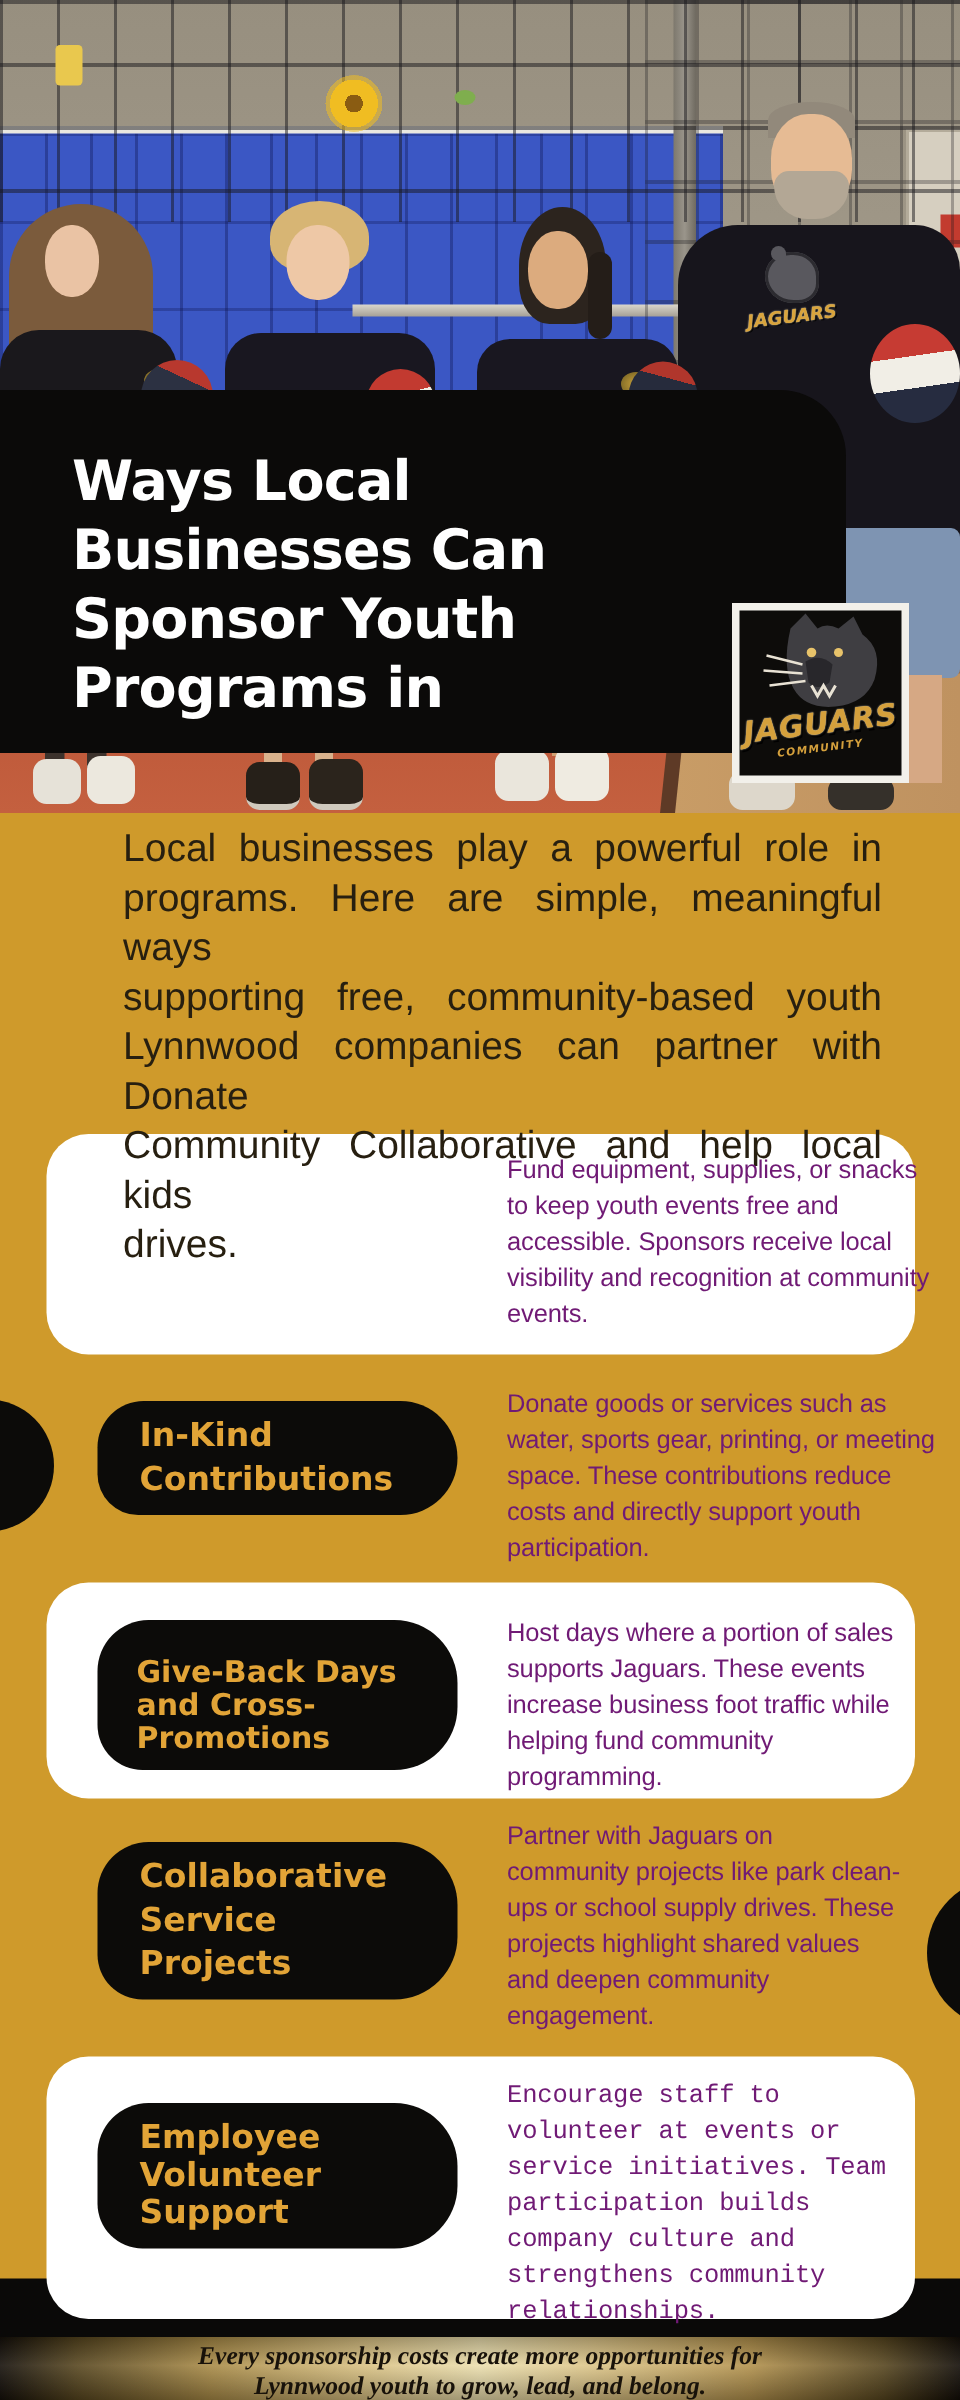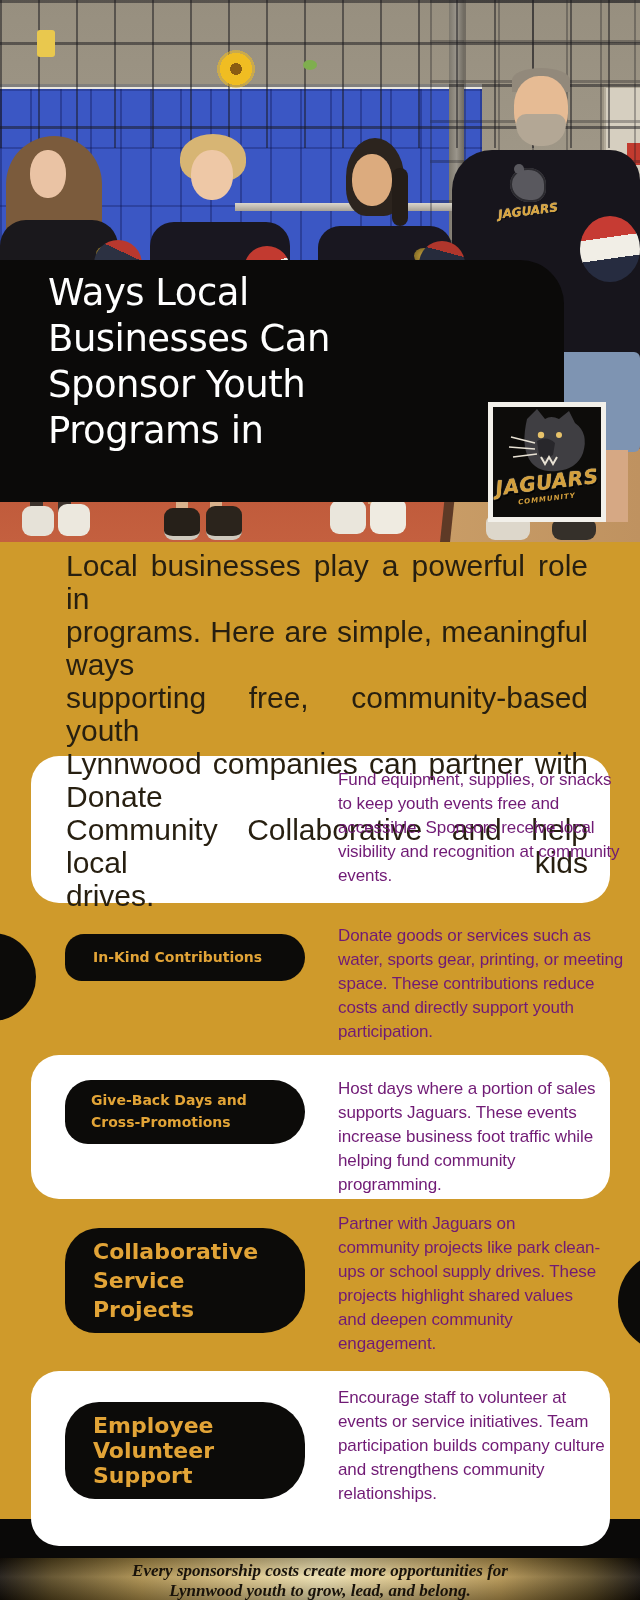--- a/index.html
+++ b/index.html
@@ -78,51 +78,51 @@
   .shoeC2{left:370px;top:498px;width:36px;height:36px;background:#efebe1;}
   .man-jeans{left:556px;top:352px;width:84px;height:100px;background:#7e94b2;border-radius:6px;}
   .man-leg1{left:563px;top:448px;width:24px;height:74px;background:#dcae8a;}
   .man-leg2{left:602px;top:450px;width:26px;height:72px;background:#d6a884;}
   .shoeM1{left:486px;top:514px;width:44px;height:26px;background:#ddd7cb;}
   .shoeM2{left:552px;top:518px;width:44px;height:22px;background:#35302a;}
 
   
   .title-card{position:absolute;left:0;top:260px;width:564px;height:242px;background:#0b0a09;
               border-radius:0 44px 44px 0;z-index:5;}
-  .title-text{padding:10px 0 0 48px;font-family:"DejaVu Sans",sans-serif;font-weight:400;
-              font-size:37px;line-height:46px;color:#ffffff;letter-spacing:-.5px;}
+  .title-text{padding:10px 0 0 48px;font-family:"DejaVu Sans",sans-serif;font-weight:700;
+              font-size:37px;line-height:46px;color:#ffffff;letter-spacing:-.5px;margin-top:28px;}
   .logo-box{position:absolute;left:488px;top:402px;width:118px;height:120px;background:#0d0c0a;
             border:5px solid #f2f0ea;box-sizing:border-box;z-index:6;overflow:hidden;}
   .logo-box svg{position:absolute;left:4px;top:0;}
   .logo-name{position:absolute;left:0;top:64px;width:108px;text-align:center;transform:rotate(-7deg);
       font:italic 700 20px/22px "DejaVu Sans",sans-serif;color:#d4a03c;letter-spacing:.5px;
       text-shadow:0 0 1px #f4ead0,1px 2px 0 #000;}
   .logo-sub{position:absolute;left:0;top:88px;width:108px;text-align:center;transform:rotate(-7deg);
       font:italic 700 7px/8px "DejaVu Sans",sans-serif;color:#d4a03c;letter-spacing:1px;}
 
   
   .gold-bg{position:absolute;left:0;top:542px;width:640px;height:977px;background:#cf9a2b;z-index:2;}
   .intro{position:absolute;left:66px;top:549px;width:522px;z-index:7;color:#271f10;}
-  .intro .jl{font-size:30px;line-height:33px;text-align:justify;text-align-last:justify;}
+  .intro .jl{font-size:26px;line-height:33px;text-align:justify;text-align-last:justify;margin-left:16px;}
   .intro .jl.last{text-align-last:left;}
 
   .wcard{position:absolute;left:31px;width:579px;background:#ffffff;border-radius:28px;z-index:6;}
   .card1{top:756px;height:147px;} .card3{top:1055px;height:144px;} .card5{top:1371px;height:175px;}
 
   .pill{position:absolute;left:65px;width:240px;background:#0c0b09;border-radius:34px 42px 42px 30px;
         color:#e2a437;font-family:"DejaVu Sans",sans-serif;font-weight:700;box-sizing:border-box;z-index:8;}
   .pill1{top:777px;font-size:22px;line-height:29px;padding:9px 18px 9px 28px;}
-  .pill2{top:934px;font-size:14px;line-height:29px;padding:9px 18px 9px 28px;}
-  .pill3{top:1080px;font-size:14px;line-height:22px;padding:9px 14px 11px 26px;}
+  .pill2{top:934px;font-size:22px;line-height:29px;padding:9px 18px 9px 28px;}
+  .pill3{top:1080px;font-size:20px;line-height:22px;padding:23px 14px 11px 26px;}
   .pill4{top:1228px;font-size:22px;line-height:29px;padding:9px 18px 9px 28px;}
   .pill5{top:1402px;font-size:22px;line-height:25px;padding:11px 18px 11px 28px;}
 
   .desc{position:absolute;left:338px;font-size:17px;line-height:24px;color:#701a75;z-index:8;letter-spacing:-.1px;}
   .desc1{top:768px;width:284px;} .desc2{top:924px;width:292px;} .desc3{top:1077px;width:272px;}
-  .desc4{top:1212px;width:262px;} .desc5{top:1386px;width:274px;}
+  .desc4{top:1212px;width:262px;} .desc5{top:1386px;width:274px;font-family:Liberation Mono, monospace;}
 
   .circL{position:absolute;left:-52px;top:933px;width:88px;height:88px;border-radius:50%;background:#0c0b09;z-index:7;}
   .circR{position:absolute;left:618px;top:1252px;width:100px;height:100px;border-radius:50%;background:#0c0b09;z-index:7;}
 
   
   .fblack{position:absolute;left:0;top:1519px;width:640px;height:39px;background:#0a0908;z-index:4;}
   .fgrad{position:absolute;left:0;top:1558px;width:640px;height:42px;z-index:4;
      background:linear-gradient(90deg,#15100a 0%,#57461f 8%,#a98b47 22%,#d9c183 38%,#ecdfae 50%,#dcc487 62%,#b3924d 78%,#57461f 92%,#120d07 100%);}
   .fgrad:after{content:"";position:absolute;inset:0;
      background:linear-gradient(180deg,rgba(0,0,0,.28),rgba(255,255,255,.10) 45%,rgba(0,0,0,.30));}

